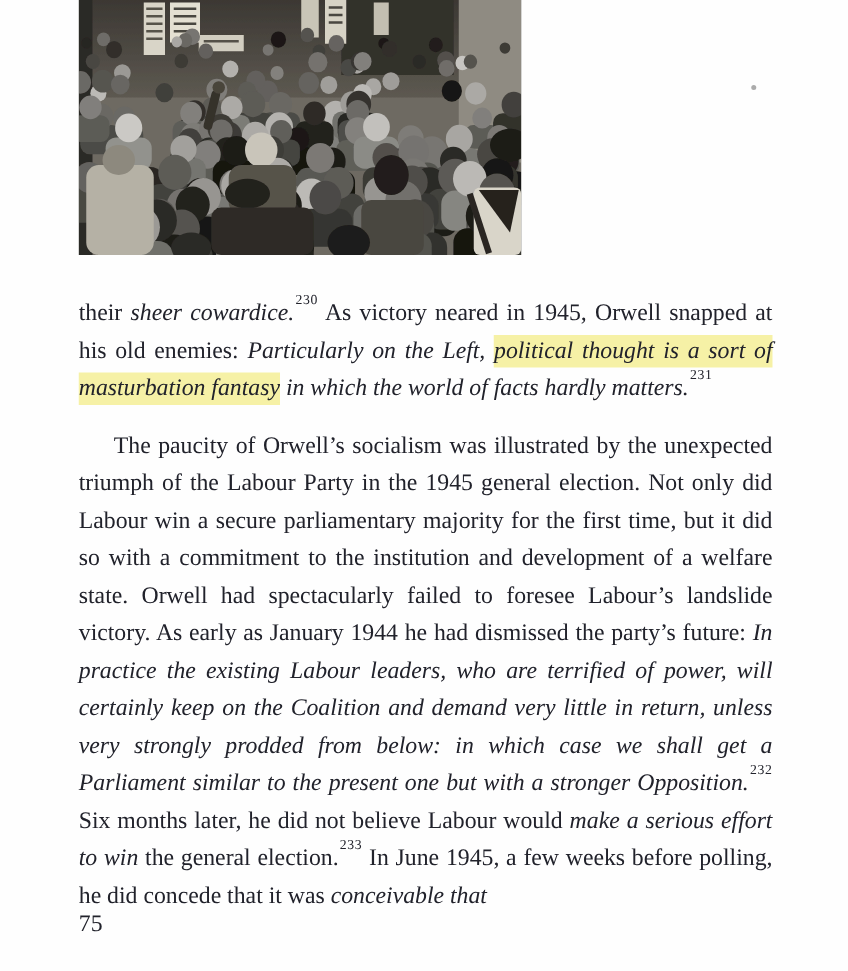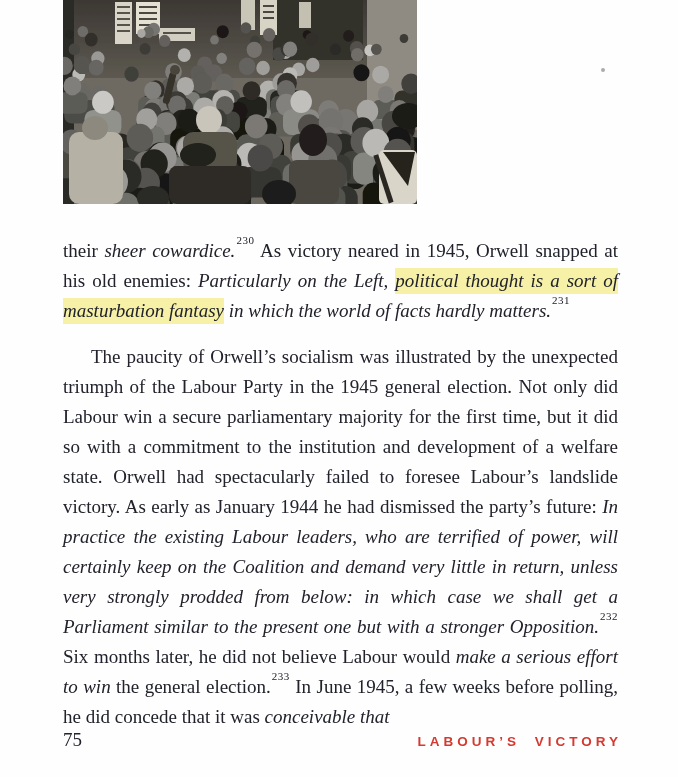--- a/index.html
+++ b/index.html
@@ -366,14 +366,13 @@
 
 <div class="speck"></div>
 
 <main class="textblock">
   <p><span class="rm">their </span><span class="it">sheer cowardice.</span><sup class="fnref">230</sup><span class="rm"> As victory neared in 1945, Orwell snapped at his old enemies: </span><span class="it">Particularly on the Left, </span><span class="hl">political thought is a sort of masturbation fantasy</span><span class="it"> in which the world of facts hardly matters.</span><sup class="fnref">231</sup></p>
   <p class="indent"><span class="rm">The paucity of Orwell’s socialism was illustrated by the unex­pected triumph of the Labour Party in the 1945 general election. Not only did Labour win a secure parliamentary majority for the first time, but it did so with a commitment to the institution and development of a welfare state. Orwell had spectacularly failed to foresee Labour’s landslide victory. As early as January 1944 he had dismissed the party’s future: </span><span class="it">In practice the existing Labour leaders, who are terrified of power, will certainly keep on the Coalition and demand very little in return, unless very strongly prodded from below: in which case we shall get a Parliament similar to the present one but with a stronger Opposition.</span><sup class="fnref">232</sup><span class="rm"> Six months later, he did not believe Labour would </span><span class="it">make a serious effort to win</span><span class="rm"> the general election.</span><sup class="fnref">233</sup><span class="rm"> In June 1945, a few weeks before polling, he did concede that it was </span><span class="it">conceivable that</span></p>
 </main>
 
 <footer class="footer">
   <span class="pagenum">75</span>
-  <span class="runhead">LABOUR’S VICTORY</span>
 </footer>
 
 </body></html>

